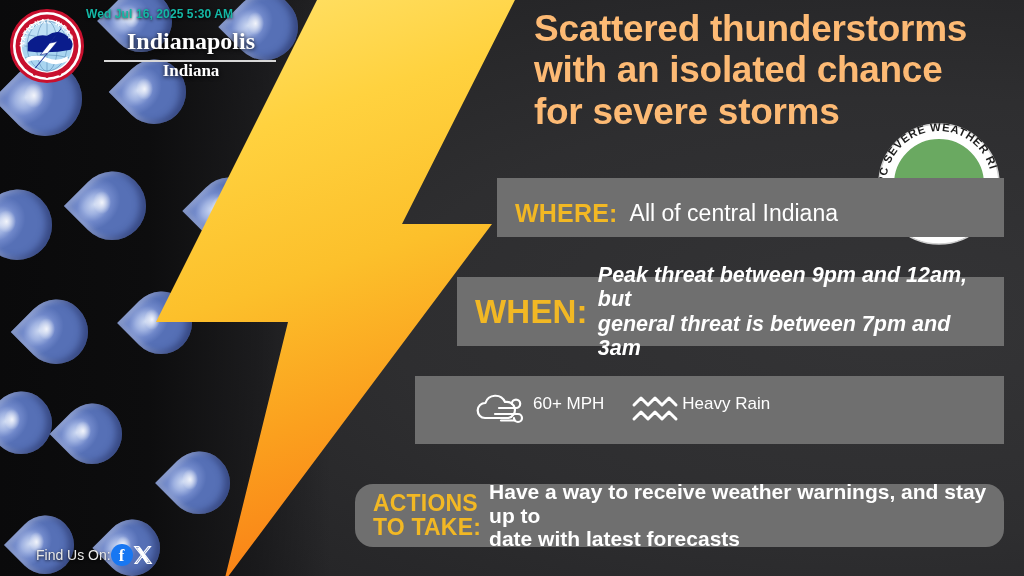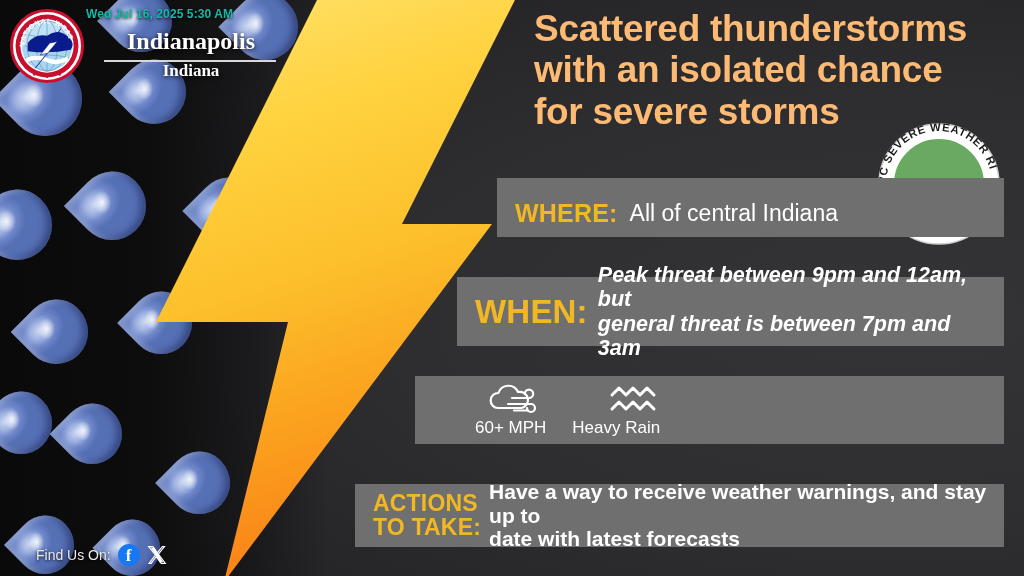--- a/index.html
+++ b/index.html
@@ -105,34 +105,34 @@
     flex:1 1 auto;
   }
   #bar-where{left:497px;top:178px;width:507px;height:59px;padding:11px 0 0 18px;}
   #bar-where .lbl{font-size:25px;}
   #bar-where .val{font-size:23px;font-weight:normal;margin-left:12px;}
   #bar-when{left:457px;top:277px;width:547px;height:69px;padding:0 14px 0 18px;}
   #bar-when .lbl{font-size:33px;}
   #bar-when .val{font-size:21.5px;line-height:1.12;margin-left:10px;font-style:italic;}
   #bar-risks{left:415px;top:376px;width:589px;height:68px;padding:0 0 0 34px;}
   #bar-risks .lbl{font-size:25px;}
-  #bar-actions{left:355px;top:484px;width:649px;height:63px;padding:0 10px 0 18px;}
+  #bar-actions{left:355px;top:484px;width:649px;height:63px;padding:0 10px 0 18px;border-radius:18px;}
   #bar-actions .lbl{font-size:23px;line-height:1.04;}
   #bar-actions .val{font-size:21px;line-height:1.12;margin-left:8px;}
   
   .risk-items{display:flex;align-items:flex-end;gap:26px;margin-left:26px;}
-  .risk-item{display:flex;flex-direction:column;align-items:flex-end;}
+  .risk-item{display:flex;align-items:flex-start;}
   .risk-item .cap{
     color:#ffffff;font-size:17px;font-weight:normal;font-stretch:condensed;
     margin-top:1px;white-space:nowrap;
   }
   
   .footer{
     position:absolute;left:36px;top:544px;
-    display:flex;align-items:center;gap:7px;
+    display:flex;align-items:center;
   }
   .footer .fl{
     color:#e9e9e9;font-size:14px;font-stretch:condensed;
     text-shadow:0 1px 3px rgba(0,0,0,.9);
   }
   .fb{width:22px;height:22px;border-radius:50%;background:#1877F2;
       display:flex;align-items:center;justify-content:center;}
   .fb span{color:#fff;font-family:"Liberation Serif",serif;font-weight:bold;font-size:17px;line-height:17px;margin-top:1px;}
 </style>
 </head>

